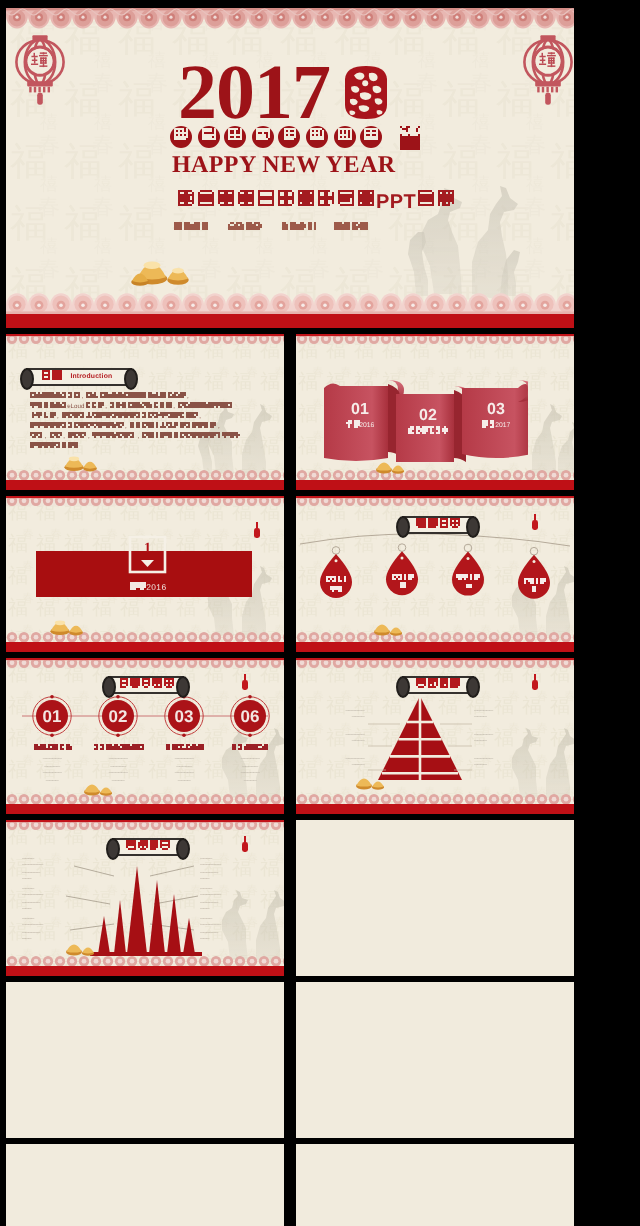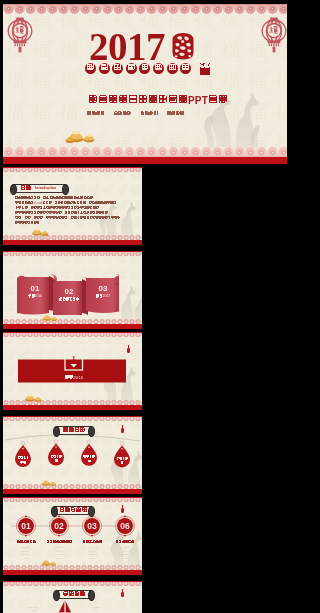--- a/index.html
+++ b/index.html
@@ -1,21 +1,21 @@
 <!DOCTYPE html>
 <html><head>
 <meta charset="utf-8">
 <title>PPT Template Preview</title>
 <style>
   html,body{margin:0;padding:0;background:#000;}
   body{width:290px;height:613px;overflow:hidden;
        font-family:"Liberation Sans",sans-serif;
        -webkit-font-smoothing:antialiased;}
   .deck{padding:4px 3px 0 3px;}
-  .row{display:flex;gap:6px;margin-top:3px;flex-direction:column;}
+  .row{display:flex;gap:6px;margin-top:3px;}
   .slide{position:relative;overflow:hidden;background:#f1ebdd;}
   .hero{width:284px;height:160px;}
   .sm{width:139px;height:78px;}
   svg{display:block;position:absolute;left:0;top:0;}
   .abs{position:absolute;}
   b{display:inline-block;position:relative;font-weight:inherit;vertical-align:baseline;}
   b>i{position:absolute;background:currentColor;display:block;}
 
   
   svg.lacetop,svg.lacebot{position:absolute;left:0;}
@@ -267,20 +267,21 @@
       <span class="seal"><b style="width: 8px; height: 8px;"><i style="left: 1.40104px; top: 0.72px; width: 4.36942px; height: 0.84px;"></i><i style="left: 1.07196px; top: 2.15px; width: 5.30387px; height: 0.84px;"></i><i style="left: 1.43383px; top: 3.58px; width: 5.25583px; height: 0.84px;"></i><i style="left: 1.95737px; top: 5.01px; width: 3.78484px; height: 0.84px;"></i><i style="left: 1.10025px; top: 6.44px; width: 5.83812px; height: 0.84px;"></i><i style="left: 0.72px; top: 1.41961px; height: 5.52314px; width: 0.84px;"></i><i style="left: 6.44px; top: 1.35373px; height: 5.45932px; width: 0.84px;"></i></b></span>
       <span class="seal"><b style="width: 8px; height: 8px;"><i style="left: 1.07767px; top: 0.72px; width: 4.63737px; height: 0.84px;"></i><i style="left: 1.10183px; top: 3.58px; width: 5.79256px; height: 0.84px;"></i><i style="left: 1.68358px; top: 6.44px; width: 5.46794px; height: 0.84px;"></i><i style="left: 0.72px; top: 1.18634px; height: 5.90359px; width: 0.84px;"></i><i style="left: 3.58px; top: 1.65238px; height: 5.31419px; width: 0.84px;"></i><i style="left: 6.44px; top: 1.01238px; height: 5.3728px; width: 0.84px;"></i></b></span>
       <span class="seal"><b style="width: 8px; height: 8px;"><i style="left: 0.940409px; top: 0.72px; width: 6.29146px; height: 0.84px;"></i><i style="left: 0.880545px; top: 2.15px; width: 5.85283px; height: 0.84px;"></i><i style="left: 0.834361px; top: 3.58px; width: 4.87451px; height: 0.84px;"></i><i style="left: 1.53322px; top: 5.01px; width: 4.63742px; height: 0.84px;"></i><i style="left: 1.41908px; top: 6.44px; width: 5.71857px; height: 0.84px;"></i><i style="left: 0.72px; top: 1.38033px; height: 5.59632px; width: 0.84px;"></i><i style="left: 3.58px; top: 1.39007px; height: 5.5771px; width: 0.84px;"></i><i style="left: 6.44px; top: 1.05746px; height: 5.29862px; width: 0.84px;"></i></b></span>
       <span class="seal"><b style="width: 8px; height: 8px;"><i style="left: 1.11486px; top: 0.72px; width: 5.49389px; height: 0.84px;"></i><i style="left: 1.97878px; top: 2.62667px; width: 4.60586px; height: 0.84px;"></i><i style="left: 1.47321px; top: 4.53333px; width: 4.47008px; height: 0.84px;"></i><i style="left: 1.82582px; top: 6.44px; width: 4.28487px; height: 0.84px;"></i><i style="left: 0.72px; top: 1.39621px; height: 5.81459px; width: 0.84px;"></i><i style="left: 3.58px; top: 1.57466px; height: 5.55095px; width: 0.84px;"></i><i style="left: 6.44px; top: 1.41543px; height: 4.9102px; width: 0.84px;"></i></b></span>
       <span class="seal"><b style="width: 8px; height: 8px;"><i style="left: 1.82491px; top: 0.72px; width: 4.54536px; height: 0.84px;"></i><i style="left: 1.89626px; top: 2.62667px; width: 4.05857px; height: 0.84px;"></i><i style="left: 1.14509px; top: 4.53333px; width: 4.99675px; height: 0.84px;"></i><i style="left: 1.94805px; top: 6.44px; width: 4.9304px; height: 0.84px;"></i><i style="left: 0.72px; top: 1.4985px; height: 5.45888px; width: 0.84px;"></i><i style="left: 2.62667px; top: 1.44774px; height: 4.8591px; width: 0.84px;"></i><i style="left: 4.53333px; top: 0.782363px; height: 6.1837px; width: 0.84px;"></i><i style="left: 6.44px; top: 1.70031px; height: 5.078px; width: 0.84px;"></i></b></span>
       <span class="seal"><b style="width: 8px; height: 8px;"><i style="left: 1.1646px; top: 0.72px; width: 5.96234px; height: 0.84px;"></i><i style="left: 1.01518px; top: 3.58px; width: 5.22161px; height: 0.84px;"></i><i style="left: 1.27928px; top: 6.44px; width: 5.71216px; height: 0.84px;"></i><i style="left: 0.72px; top: 1.05617px; height: 5.6641px; width: 0.84px;"></i><i style="left: 2.62667px; top: 0.949013px; height: 6.20176px; width: 0.84px;"></i><i style="left: 4.53333px; top: 1.59673px; height: 4.86917px; width: 0.84px;"></i><i style="left: 6.44px; top: 0.864437px; height: 5.80752px; width: 0.84px;"></i></b></span>
       <span class="seal"><b style="width: 8px; height: 8px;"><i style="left: 0.746032px; top: 0.72px; width: 6.09966px; height: 0.84px;"></i><i style="left: 1.17997px; top: 2.62667px; width: 5.28552px; height: 0.84px;"></i><i style="left: 1.59759px; top: 4.53333px; width: 5.54871px; height: 0.84px;"></i><i style="left: 1.73726px; top: 6.44px; width: 4.89999px; height: 0.84px;"></i><i style="left: 0.72px; top: 1.63249px; height: 4.9261px; width: 0.84px;"></i><i style="left: 3.58px; top: 0.746156px; height: 5.73024px; width: 0.84px;"></i><i style="left: 6.44px; top: 1.05728px; height: 6.09266px; width: 0.84px;"></i></b></span>
       <span class="sqseal"><b style="width: 5px; height: 5px;"><i style="left: 1.1845px; top: 0.45px; width: 2.4327px; height: 0.8px;"></i><i style="left: 0.543025px; top: 1.55px; width: 3.21769px; height: 0.8px;"></i><i style="left: 0.883132px; top: 2.65px; width: 3.35808px; height: 0.8px;"></i><i style="left: 1.19931px; top: 3.75px; width: 3.18087px; height: 0.8px;"></i><i style="left: 0.45px; top: 0.712394px; height: 3.40168px; width: 0.8px;"></i><i style="left: 3.75px; top: 1.03354px; height: 3.34852px; width: 0.8px;"></i></b><b style="width: 5px; height: 5px;"><i style="left: 1.1152px; top: 0.45px; width: 2.76573px; height: 0.8px;"></i><i style="left: 0.896021px; top: 1.55px; width: 2.74976px; height: 0.8px;"></i><i style="left: 0.512777px; top: 2.65px; width: 4.0059px; height: 0.8px;"></i><i style="left: 0.503372px; top: 3.75px; width: 3.69433px; height: 0.8px;"></i><i style="left: 0.45px; top: 0.462815px; height: 3.6449px; width: 0.8px;"></i><i style="left: 1.55px; top: 0.557649px; height: 3.90763px; width: 0.8px;"></i><i style="left: 2.65px; top: 0.563578px; height: 3.63925px; width: 0.8px;"></i><i style="left: 3.75px; top: 0.716687px; height: 3.44913px; width: 0.8px;"></i></b></span>
     </div>
 
+    <div class="hny">HAPPY NEW YEAR</div>
     <div class="ctitle"><b style="width: 10px; height: 10px;"><i style="left: 1.79906px; top: 0.9px; width: 6.36212px; height: 1.35px;"></i><i style="left: 2.05583px; top: 2.6125px; width: 5.68023px; height: 1.35px;"></i><i style="left: 2.00397px; top: 4.325px; width: 5.14451px; height: 1.35px;"></i><i style="left: 1.16172px; top: 6.0375px; width: 7.57405px; height: 1.35px;"></i><i style="left: 1.27186px; top: 7.75px; width: 7.13469px; height: 1.35px;"></i><i style="left: 0.9px; top: 1.30994px; height: 6.67874px; width: 1.35px;"></i><i style="left: 4.325px; top: 1.47576px; height: 6.75955px; width: 1.35px;"></i><i style="left: 7.75px; top: 1.83432px; height: 6.19767px; width: 1.35px;"></i></b><b style="width: 10px; height: 10px;"><i style="left: 2.09317px; top: 0.9px; width: 5.43284px; height: 1.35px;"></i><i style="left: 2.27348px; top: 2.6125px; width: 5.94538px; height: 1.35px;"></i><i style="left: 1.8007px; top: 4.325px; width: 5.93532px; height: 1.35px;"></i><i style="left: 2.21818px; top: 6.0375px; width: 6.30121px; height: 1.35px;"></i><i style="left: 2.41206px; top: 7.75px; width: 6.11794px; height: 1.35px;"></i><i style="left: 0.9px; top: 2.02204px; height: 6.793px; width: 1.35px;"></i><i style="left: 7.75px; top: 1.71842px; height: 6.45395px; width: 1.35px;"></i></b><b style="width: 10px; height: 10px;"><i style="left: 0.93254px; top: 0.9px; width: 7.62458px; height: 1.35px;"></i><i style="left: 1.47496px; top: 3.18333px; width: 6.6069px; height: 1.35px;"></i><i style="left: 1.99699px; top: 5.46667px; width: 6.93589px; height: 1.35px;"></i><i style="left: 2.17157px; top: 7.75px; width: 6.12498px; height: 1.35px;"></i><i style="left: 0.9px; top: 2.04061px; height: 6.15762px; width: 1.35px;"></i><i style="left: 4.325px; top: 0.932695px; height: 7.1628px; width: 1.35px;"></i><i style="left: 7.75px; top: 1.3216px; height: 7.61583px; width: 1.35px;"></i></b><b style="width: 10px; height: 10px;"><i style="left: 1.92154px; top: 0.9px; width: 5.82964px; height: 1.35px;"></i><i style="left: 1.91899px; top: 2.6125px; width: 5.59675px; height: 1.35px;"></i><i style="left: 1.85857px; top: 4.325px; width: 7.11861px; height: 1.35px;"></i><i style="left: 1.85079px; top: 6.0375px; width: 6.73733px; height: 1.35px;"></i><i style="left: 1.64197px; top: 7.75px; width: 6.52668px; height: 1.35px;"></i><i style="left: 0.9px; top: 1.58401px; height: 6.68871px; width: 1.35px;"></i><i style="left: 4.325px; top: 1.66063px; height: 6.89763px; width: 1.35px;"></i><i style="left: 7.75px; top: 1.30145px; height: 7.50022px; width: 1.35px;"></i></b><b style="width: 10px; height: 10px;"><i style="left: 2.3775px; top: 0.9px; width: 5.75362px; height: 1.35px;"></i><i style="left: 1.15875px; top: 4.325px; width: 7.86006px; height: 1.35px;"></i><i style="left: 1.44452px; top: 7.75px; width: 6.81011px; height: 1.35px;"></i><i style="left: 0.9px; top: 1.21623px; height: 6.70372px; width: 1.35px;"></i><i style="left: 7.75px; top: 1.42069px; height: 7.33975px; width: 1.35px;"></i></b><b style="width: 10px; height: 10px;"><i style="left: 1.05259px; top: 0.9px; width: 6.83832px; height: 1.35px;"></i><i style="left: 2.2545px; top: 4.325px; width: 6.30379px; height: 1.35px;"></i><i style="left: 1.94351px; top: 7.75px; width: 6.07172px; height: 1.35px;"></i><i style="left: 0.9px; top: 1.19555px; height: 7.58652px; width: 1.35px;"></i><i style="left: 4.325px; top: 1.96794px; height: 6.8081px; width: 1.35px;"></i><i style="left: 7.75px; top: 1.64756px; height: 6.37589px; width: 1.35px;"></i></b><b style="width: 10px; height: 10px;"><i style="left: 1.56195px; top: 0.9px; width: 5.97758px; height: 1.35px;"></i><i style="left: 1.46767px; top: 2.6125px; width: 6.12028px; height: 1.35px;"></i><i style="left: 2.28577px; top: 4.325px; width: 6.02329px; height: 1.35px;"></i><i style="left: 1.26652px; top: 6.0375px; width: 7.31167px; height: 1.35px;"></i><i style="left: 1.08644px; top: 7.75px; width: 6.79611px; height: 1.35px;"></i><i style="left: 0.9px; top: 1.35835px; height: 7.30353px; width: 1.35px;"></i><i style="left: 3.18333px; top: 1.1133px; height: 7.29563px; width: 1.35px;"></i><i style="left: 5.46667px; top: 1.7075px; height: 6.19294px; width: 1.35px;"></i><i style="left: 7.75px; top: 1.1803px; height: 7.84605px; width: 1.35px;"></i></b><b style="width: 10px; height: 10px;"><i style="left: 0.950983px; top: 0.9px; width: 6.37116px; height: 1.35px;"></i><i style="left: 1.47367px; top: 4.325px; width: 7.32593px; height: 1.35px;"></i><i style="left: 1.74997px; top: 7.75px; width: 5.7626px; height: 1.35px;"></i><i style="left: 0.9px; top: 1.41571px; height: 7.34012px; width: 1.35px;"></i><i style="left: 4.325px; top: 1.24747px; height: 7.83281px; width: 1.35px;"></i><i style="left: 7.75px; top: 1.83367px; height: 6.06409px; width: 1.35px;"></i></b><b style="width: 10px; height: 10px;"><i style="left: 1.8513px; top: 0.9px; width: 5.91435px; height: 1.35px;"></i><i style="left: 2.03382px; top: 3.18333px; width: 6.46612px; height: 1.35px;"></i><i style="left: 1.66756px; top: 5.46667px; width: 5.48738px; height: 1.35px;"></i><i style="left: 2.04316px; top: 7.75px; width: 7.02086px; height: 1.35px;"></i><i style="left: 0.9px; top: 1.32944px; height: 7.09266px; width: 1.35px;"></i><i style="left: 7.75px; top: 1.05797px; height: 7.82144px; width: 1.35px;"></i></b><b style="width: 10px; height: 10px;"><i style="left: 1.30578px; top: 0.9px; width: 7.38648px; height: 1.35px;"></i><i style="left: 2.19563px; top: 3.18333px; width: 6.45912px; height: 1.35px;"></i><i style="left: 2.02722px; top: 5.46667px; width: 5.48829px; height: 1.35px;"></i><i style="left: 1.2854px; top: 7.75px; width: 7.08339px; height: 1.35px;"></i><i style="left: 0.9px; top: 1.03109px; height: 7.72742px; width: 1.35px;"></i><i style="left: 3.18333px; top: 1.37889px; height: 6.69922px; width: 1.35px;"></i><i style="left: 5.46667px; top: 1.17166px; height: 7.89898px; width: 1.35px;"></i><i style="left: 7.75px; top: 1.8032px; height: 7.20933px; width: 1.35px;"></i></b>PPT<b style="width: 10px; height: 10px;"><i style="left: 1.19025px; top: 0.9px; width: 6.52743px; height: 1.35px;"></i><i style="left: 2.39608px; top: 3.18333px; width: 5.31367px; height: 1.35px;"></i><i style="left: 2.05321px; top: 5.46667px; width: 6.52352px; height: 1.35px;"></i><i style="left: 1.65602px; top: 7.75px; width: 6.08096px; height: 1.35px;"></i><i style="left: 0.9px; top: 1.39938px; height: 7.20977px; width: 1.35px;"></i><i style="left: 7.75px; top: 1.7746px; height: 6.7777px; width: 1.35px;"></i></b><b style="width: 10px; height: 10px;"><i style="left: 1.49811px; top: 0.9px; width: 6.8816px; height: 1.35px;"></i><i style="left: 1.39882px; top: 3.18333px; width: 6.47451px; height: 1.35px;"></i><i style="left: 1.70858px; top: 5.46667px; width: 7.15322px; height: 1.35px;"></i><i style="left: 2.45538px; top: 7.75px; width: 4.94492px; height: 1.35px;"></i><i style="left: 0.9px; top: 0.963333px; height: 7.8873px; width: 1.35px;"></i><i style="left: 3.18333px; top: 2.04318px; height: 6.5806px; width: 1.35px;"></i><i style="left: 5.46667px; top: 1.06613px; height: 7.57842px; width: 1.35px;"></i><i style="left: 7.75px; top: 1.22585px; height: 6.8055px; width: 1.35px;"></i></b></div>
     <div class="ctags">
       <span><b style="width: 4.4px; height: 4.4px;"><i style="left: 0.410318px; top: 0.396px; width: 3.35482px; height: 0.8px;"></i><i style="left: 0.648982px; top: 1.332px; width: 2.90704px; height: 0.8px;"></i><i style="left: 0.878675px; top: 2.268px; width: 3.05179px; height: 0.8px;"></i><i style="left: 0.955493px; top: 3.204px; width: 2.69499px; height: 0.8px;"></i><i style="left: 0.396px; top: 0.897868px; height: 2.70935px; width: 0.8px;"></i><i style="left: 1.8px; top: 0.410386px; height: 3.15163px; width: 0.8px;"></i><i style="left: 3.204px; top: 0.581502px; height: 3.35097px; width: 0.8px;"></i></b><b style="width: 4.4px; height: 4.4px;"><i style="left: 0.845478px; top: 0.396px; width: 2.56504px; height: 0.8px;"></i><i style="left: 0.844358px; top: 1.098px; width: 2.46257px; height: 0.8px;"></i><i style="left: 0.817769px; top: 1.8px; width: 3.13219px; height: 0.8px;"></i><i style="left: 0.814349px; top: 2.502px; width: 2.96443px; height: 0.8px;"></i><i style="left: 0.722467px; top: 3.204px; width: 2.87174px; height: 0.8px;"></i><i style="left: 0.396px; top: 0.696965px; height: 2.94303px; width: 0.8px;"></i><i style="left: 1.8px; top: 0.730675px; height: 3.03496px; width: 0.8px;"></i><i style="left: 3.204px; top: 0.572636px; height: 3.3001px; width: 0.8px;"></i></b><b style="width: 4.4px; height: 4.4px;"><i style="left: 0.814573px; top: 0.396px; width: 2.60232px; height: 0.8px;"></i><i style="left: 0.89488px; top: 1.332px; width: 2.84509px; height: 0.8px;"></i><i style="left: 0.733727px; top: 2.268px; width: 2.41445px; height: 0.8px;"></i><i style="left: 0.898992px; top: 3.204px; width: 3.08918px; height: 0.8px;"></i><i style="left: 0.396px; top: 0.584953px; height: 3.12077px; width: 0.8px;"></i><i style="left: 3.204px; top: 0.465508px; height: 3.44143px; width: 0.8px;"></i></b><b style="width: 4.4px; height: 4.4px;"><i style="left: 0.574541px; top: 0.396px; width: 3.25005px; height: 0.8px;"></i><i style="left: 0.966076px; top: 1.332px; width: 2.84201px; height: 0.8px;"></i><i style="left: 0.891976px; top: 2.268px; width: 2.41485px; height: 0.8px;"></i><i style="left: 0.565577px; top: 3.204px; width: 3.11669px; height: 0.8px;"></i><i style="left: 0.396px; top: 0.453678px; height: 3.40006px; width: 0.8px;"></i><i style="left: 1.332px; top: 0.60671px; height: 2.94766px; width: 0.8px;"></i><i style="left: 2.268px; top: 0.515531px; height: 3.47555px; width: 0.8px;"></i><i style="left: 3.204px; top: 0.793408px; height: 3.1721px; width: 0.8px;"></i></b></span>
       <span><b style="width: 4.4px; height: 4.4px;"><i style="left: 1.0461px; top: 0.396px; width: 2.53159px; height: 0.8px;"></i><i style="left: 0.509848px; top: 1.8px; width: 3.45843px; height: 0.8px;"></i><i style="left: 0.63559px; top: 3.204px; width: 2.99645px; height: 0.8px;"></i><i style="left: 0.396px; top: 0.535143px; height: 2.94964px; width: 0.8px;"></i><i style="left: 3.204px; top: 0.625104px; height: 3.22949px; width: 0.8px;"></i></b><b style="width: 4.4px; height: 4.4px;"><i style="left: 0.46314px; top: 0.396px; width: 3.00886px; height: 0.8px;"></i><i style="left: 0.991978px; top: 1.8px; width: 2.77367px; height: 0.8px;"></i><i style="left: 0.855145px; top: 3.204px; width: 2.67156px; height: 0.8px;"></i><i style="left: 0.396px; top: 0.526042px; height: 3.33807px; width: 0.8px;"></i><i style="left: 1.8px; top: 0.865892px; height: 2.99556px; width: 0.8px;"></i><i style="left: 3.204px; top: 0.724925px; height: 2.80539px; width: 0.8px;"></i></b><b style="width: 4.4px; height: 4.4px;"><i style="left: 0.687256px; top: 0.396px; width: 2.63013px; height: 0.8px;"></i><i style="left: 0.645773px; top: 1.098px; width: 2.69293px; height: 0.8px;"></i><i style="left: 1.00574px; top: 1.8px; width: 2.65025px; height: 0.8px;"></i><i style="left: 0.557268px; top: 2.502px; width: 3.21713px; height: 0.8px;"></i><i style="left: 0.478034px; top: 3.204px; width: 2.99029px; height: 0.8px;"></i><i style="left: 0.396px; top: 0.597673px; height: 3.21355px; width: 0.8px;"></i><i style="left: 1.332px; top: 0.48985px; height: 3.21008px; width: 0.8px;"></i><i style="left: 2.268px; top: 0.751298px; height: 2.7249px; width: 0.8px;"></i><i style="left: 3.204px; top: 0.519332px; height: 3.45226px; width: 0.8px;"></i></b><b style="width: 4.4px; height: 4.4px;"><i style="left: 0.418433px; top: 0.396px; width: 2.80331px; height: 0.8px;"></i><i style="left: 0.648417px; top: 1.8px; width: 3.22341px; height: 0.8px;"></i><i style="left: 0.769985px; top: 3.204px; width: 2.53554px; height: 0.8px;"></i><i style="left: 0.396px; top: 0.622912px; height: 3.22965px; width: 0.8px;"></i><i style="left: 1.8px; top: 0.548888px; height: 3.44644px; width: 0.8px;"></i><i style="left: 3.204px; top: 0.806815px; height: 2.6682px; width: 0.8px;"></i></b></span>
       <span><b style="width: 4.4px; height: 4.4px;"><i style="left: 1.04236px; top: 0.396px; width: 2.14078px; height: 0.8px;"></i><i style="left: 0.477862px; top: 1.332px; width: 2.83157px; height: 0.8px;"></i><i style="left: 0.777156px; top: 2.268px; width: 2.95511px; height: 0.8px;"></i><i style="left: 1.05539px; top: 3.204px; width: 2.79916px; height: 0.8px;"></i><i style="left: 0.396px; top: 0.626907px; height: 2.99348px; width: 0.8px;"></i><i style="left: 3.204px; top: 0.909517px; height: 2.9467px; width: 0.8px;"></i></b><b style="width: 4.4px; height: 4.4px;"><i style="left: 0.410318px; top: 0.396px; width: 3.35482px; height: 0.8px;"></i><i style="left: 0.648982px; top: 1.332px; width: 2.90704px; height: 0.8px;"></i><i style="left: 0.878675px; top: 2.268px; width: 3.05179px; height: 0.8px;"></i><i style="left: 0.955493px; top: 3.204px; width: 2.69499px; height: 0.8px;"></i><i style="left: 0.396px; top: 0.897868px; height: 2.70935px; width: 0.8px;"></i><i style="left: 1.8px; top: 0.410386px; height: 3.15163px; width: 0.8px;"></i><i style="left: 3.204px; top: 0.581502px; height: 3.35097px; width: 0.8px;"></i></b><b style="width: 4.4px; height: 4.4px;"><i style="left: 0.654479px; top: 0.396px; width: 2.73753px; height: 0.8px;"></i><i style="left: 0.436431px; top: 1.098px; width: 2.9137px; height: 0.8px;"></i><i style="left: 0.635921px; top: 1.8px; width: 3.25053px; height: 0.8px;"></i><i style="left: 0.756425px; top: 2.502px; width: 2.74186px; height: 0.8px;"></i><i style="left: 0.428023px; top: 3.204px; width: 2.72201px; height: 0.8px;"></i><i style="left: 0.396px; top: 0.770704px; height: 2.70299px; width: 0.8px;"></i><i style="left: 1.8px; top: 0.805457px; height: 2.72051px; width: 0.8px;"></i><i style="left: 3.204px; top: 0.557124px; height: 2.91366px; width: 0.8px;"></i></b><b style="width: 4.4px; height: 4.4px;"><i style="left: 0.88467px; top: 0.396px; width: 2.2617px; height: 0.8px;"></i><i style="left: 0.799276px; top: 1.8px; width: 2.38864px; height: 0.8px;"></i><i style="left: 0.944903px; top: 3.204px; width: 2.23167px; height: 0.8px;"></i><i style="left: 0.396px; top: 0.415019px; height: 3.43201px; width: 0.8px;"></i><i style="left: 1.8px; top: 0.520639px; height: 3.13184px; width: 0.8px;"></i><i style="left: 3.204px; top: 0.442651px; height: 3.39253px; width: 0.8px;"></i></b></span>
       <span><b style="width: 4.4px; height: 4.4px;"><i style="left: 0.776474px; top: 0.396px; width: 2.88656px; height: 0.8px;"></i><i style="left: 0.571024px; top: 1.098px; width: 3.2022px; height: 0.8px;"></i><i style="left: 0.795212px; top: 1.8px; width: 2.99517px; height: 0.8px;"></i><i style="left: 0.805013px; top: 2.502px; width: 2.54129px; height: 0.8px;"></i><i style="left: 1.05329px; top: 3.204px; width: 2.47118px; height: 0.8px;"></i><i style="left: 0.396px; top: 0.920984px; height: 2.97018px; width: 0.8px;"></i><i style="left: 3.204px; top: 0.486794px; height: 3.16153px; width: 0.8px;"></i></b><b style="width: 4.4px; height: 4.4px;"><i style="left: 0.538387px; top: 0.396px; width: 3.07188px; height: 0.8px;"></i><i style="left: 1.00488px; top: 1.332px; width: 2.18867px; height: 0.8px;"></i><i style="left: 0.483236px; top: 2.268px; width: 2.74443px; height: 0.8px;"></i><i style="left: 0.436294px; top: 3.204px; width: 3.40207px; height: 0.8px;"></i><i style="left: 0.396px; top: 0.828383px; height: 2.76679px; width: 0.8px;"></i><i style="left: 1.8px; top: 0.760623px; height: 2.90945px; width: 0.8px;"></i><i style="left: 3.204px; top: 0.866364px; height: 2.9796px; width: 0.8px;"></i></b><b style="width: 4.4px; height: 4.4px;"><i style="left: 0.418433px; top: 0.396px; width: 2.80331px; height: 0.8px;"></i><i style="left: 0.648417px; top: 1.8px; width: 3.22341px; height: 0.8px;"></i><i style="left: 0.769985px; top: 3.204px; width: 2.53554px; height: 0.8px;"></i><i style="left: 0.396px; top: 0.622912px; height: 3.22965px; width: 0.8px;"></i><i style="left: 1.8px; top: 0.548888px; height: 3.44644px; width: 0.8px;"></i><i style="left: 3.204px; top: 0.806815px; height: 2.6682px; width: 0.8px;"></i></b><b style="width: 4.4px; height: 4.4px;"><i style="left: 0.539262px; top: 0.396px; width: 3.36373px; height: 0.8px;"></i><i style="left: 1.04915px; top: 1.098px; width: 2.6691px; height: 0.8px;"></i><i style="left: 0.775058px; top: 1.8px; width: 3.12061px; height: 0.8px;"></i><i style="left: 0.433296px; top: 2.502px; width: 3.53176px; height: 0.8px;"></i><i style="left: 0.861276px; top: 3.204px; width: 2.58863px; height: 0.8px;"></i><i style="left: 0.396px; top: 0.653008px; height: 2.99187px; width: 0.8px;"></i><i style="left: 1.8px; top: 0.846007px; height: 2.84346px; width: 0.8px;"></i><i style="left: 3.204px; top: 0.8938px; height: 2.84088px; width: 0.8px;"></i></b></span>
     </div>
     <svg class="ingots" width="34" height="18" viewBox="0 0 34 18">
       <g>
         <ellipse cx="11" cy="12.2" rx="7.6" ry="3" fill="#cf8a2c"></ellipse>

